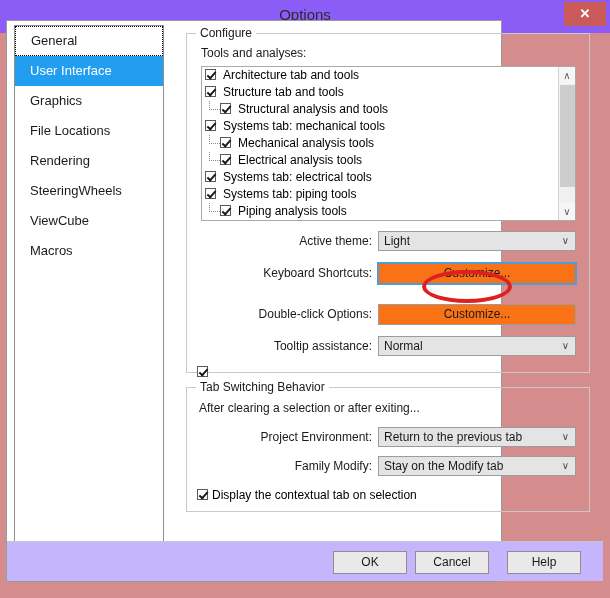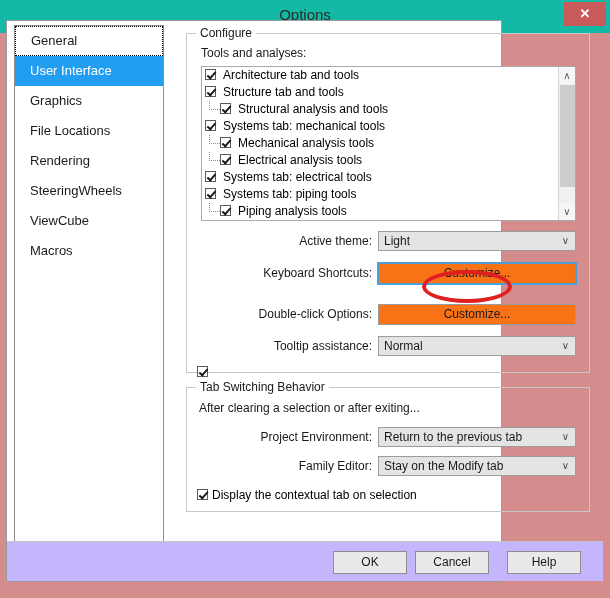--- a/index.html
+++ b/index.html
@@ -12,21 +12,21 @@
     color: #000;
   }
   #window {
     position: relative;
     width: 610px; height: 598px;
     background: #d58c8c;
   }
   
   #titlebar {
     position: absolute; left: 0; top: 0; width: 610px; height: 33px;
-    background: #14b8a6;
+    background: #8b5cf6;
   }
   #title-text {
     position: absolute; left: 0; top: 0; width: 610px; height: 30px;
     line-height: 30px; text-align: center;
     font-size: 15px; color: #2b2b2b;
     font-family: "Liberation Sans", sans-serif;
   }
   #close-btn {
     position: absolute; right: 4px; top: 2px; width: 42px; height: 24px;
     background: #c85a5a;
@@ -306,21 +306,21 @@
         <div class="group-label">Tab Switching Behavior</div>
 
         <div class="plain-label" style="left:12px; top:13px;">After clearing a selection or after exiting...</div>
 
         <div class="frm-label" style="left:0px; top:39px;">Project Environment:</div>
         <div class="combo" style="left:191px; top:39px; width:198px;">
           <span>Return to the previous tab</span>
           <span class="arrow">∨</span>
         </div>
 
-        <div class="frm-label" style="left:0px; top:68px;">Family Editor:</div>
+        <div class="frm-label" style="left:0px; top:68px;">Family Modify:</div>
         <div class="combo" style="left:191px; top:68px; width:198px;">
           <span>Stay on the Modify tab</span>
           <span class="arrow">∨</span>
         </div>
 
         <div class="chk-row" style="left:10px; top:99px;">
           <span class="cbx checked"></span><span>Display the contextual tab on selection</span>
         </div>
       </div>
 

